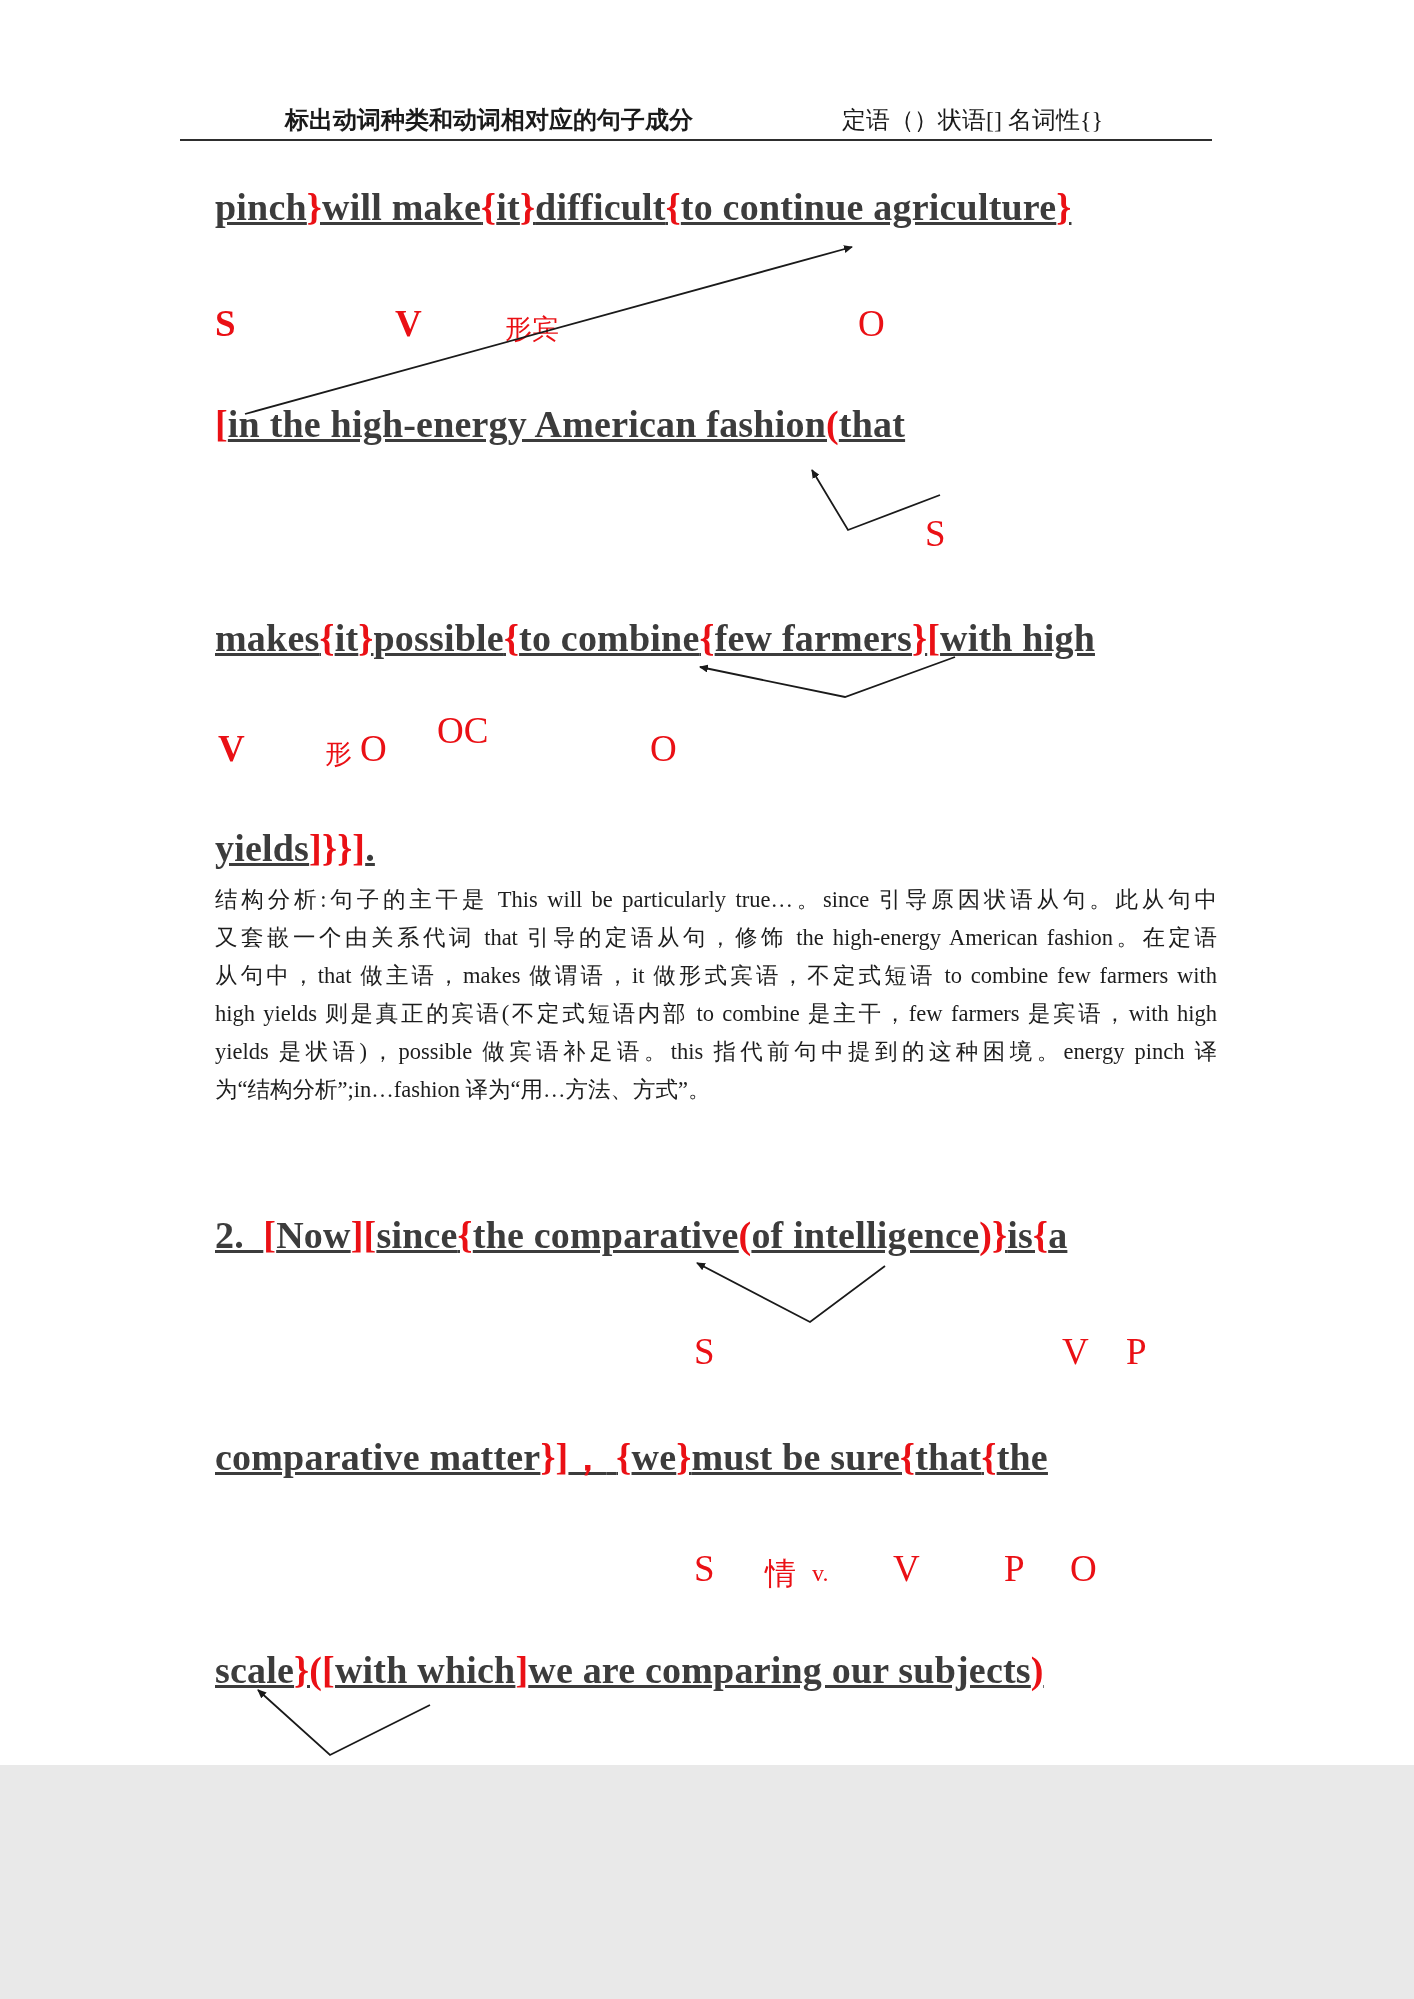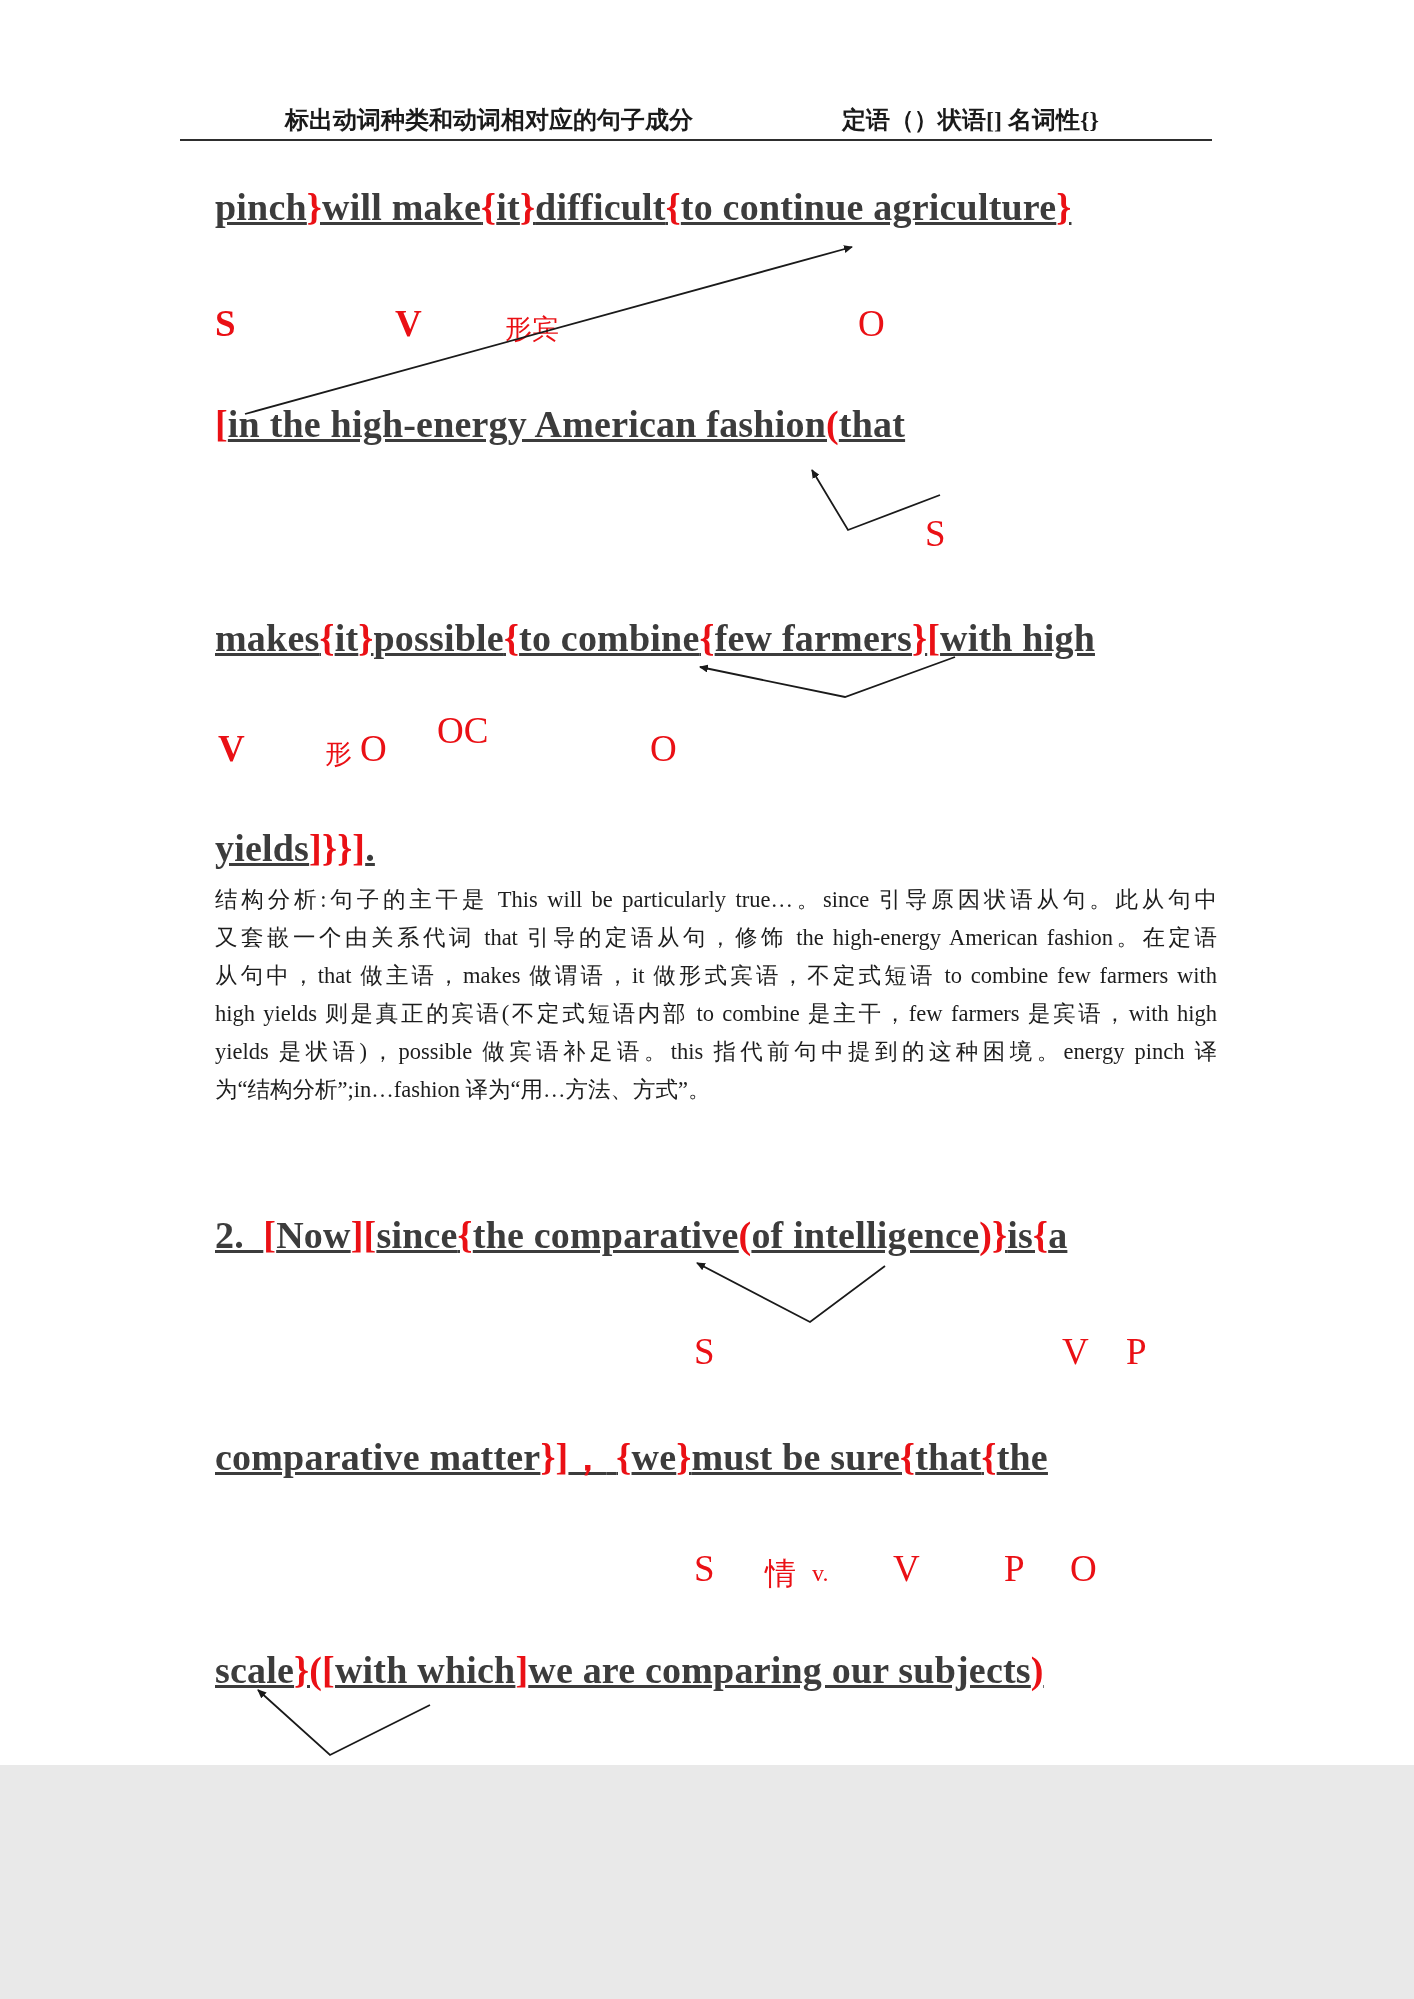--- a/index.html
+++ b/index.html
@@ -11,21 +11,21 @@
     font-family:"Liberation Serif","DejaVu Serif",serif;
     overflow:hidden;
   }
   .hdr{
     position:absolute;
     font-size:24px;
     font-weight:600;
     color:#1a1a1a;
     white-space:pre;
   }
-  .hdr.right{font-weight:700;text-align:center;}
+  .hdr.right{font-weight:400;text-align:center;}
   .rule{
     position:absolute;
     left:180px;top:139px;width:1032px;height:2px;
     background:#2e2e2e;
   }
   .sentence{
     position:absolute;
     font-size:38px;
     font-weight:bold;
     color:var(--ink,#3c3c3c);

